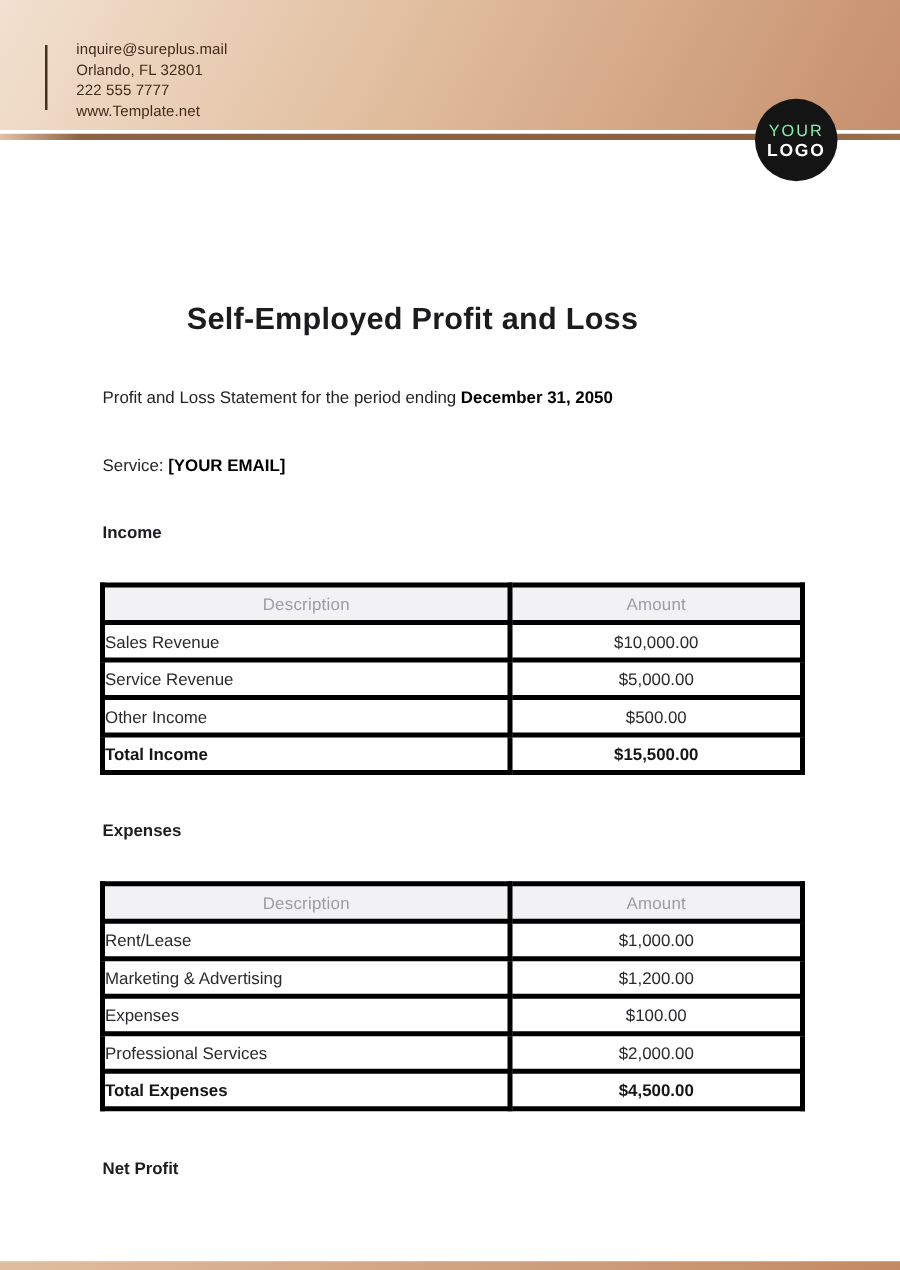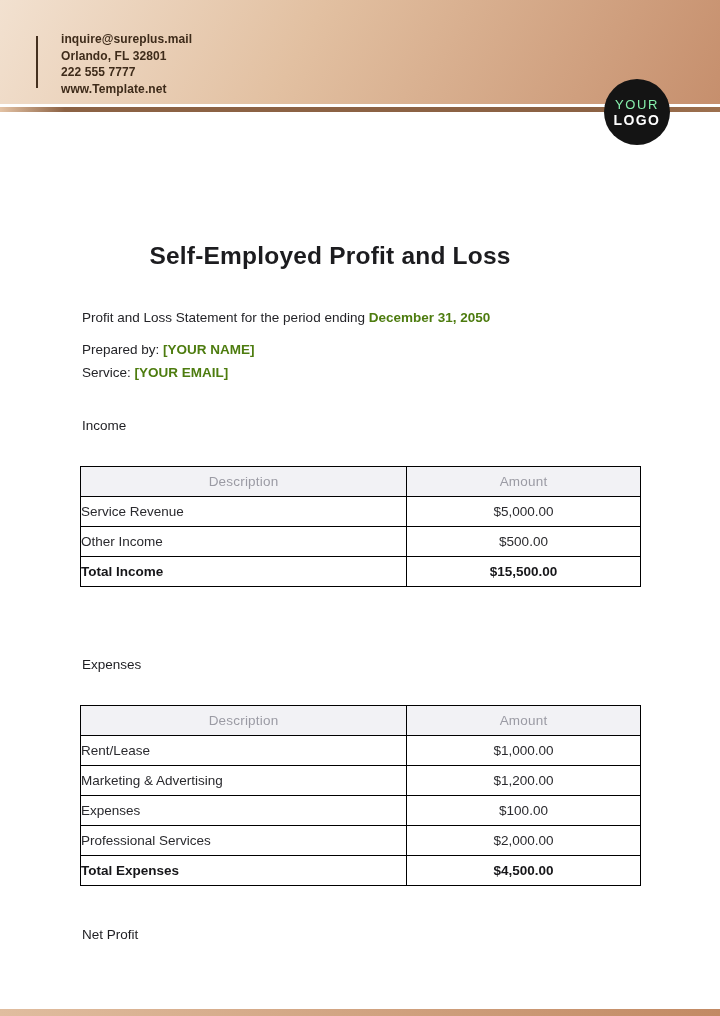--- a/index.html
+++ b/index.html
@@ -17,21 +17,21 @@
   .header-banner {
     position:absolute; top:0; left:0; width:720px; height:104px;
     background:linear-gradient(118deg, #f2e1d0 0%, #e2c0a1 42%, #c68f6d 100%);
   }
   .contact-rule {
     position:absolute; top:36px; left:36px; width:2px; height:52px;
     background:#44301f;
   }
   .contact-block {
     position:absolute; top:31px; left:61px;
-    font-size:12px; line-height:16.5px; color:#3e2b1a; font-weight:700;
+    font-size:12px; line-height:16.5px; color:#3e2b1a; font-weight:400;
     letter-spacing:0.1px;
   }
   .header-rule {
     position:absolute; top:107px; left:0; width:720px; height:5px;
     background:linear-gradient(90deg, #e3c2a4 0%, #8c6244 9%, #8c6244 82%, #9d704e 100%);
   }
   .logo-badge {
     position:absolute; top:79px; left:604px; width:66px; height:66px;
     border-radius:50%; background:#141414; z-index:3;
     display:flex; flex-direction:column; align-items:center; justify-content:center;
@@ -43,42 +43,42 @@
   
   .page-title {
     position:absolute; top:241px; left:0; width:660px; height:30px;
     text-align:center; font-size:24.5px; font-weight:700; color:#1c1c1f;
     letter-spacing:0.2px; line-height:30px;
   }
   .intro-line { position:absolute; left:82px; font-size:13.5px; color:#242428; line-height:17px; }
   .line-period   { top:309px; }
   .line-prepared { top:341px; }
   .line-contact  { top:364px; }
-  .intro-line b { font-weight:700; color:#4d7c0f; }
+  .intro-line b { font-weight:700; color:#000000; }
 
   .section-heading {
     position:absolute; left:82px;
-    font-size:13.5px; font-weight:400; color:#1e1e22; line-height:16px;
+    font-size:13.5px; font-weight:700; color:#1e1e22; line-height:16px;
   }
   .heading-income   { top:418px; }
   .heading-expenses { top:657px; }
   .heading-net      { top:927px; }
 
   
   table.data-table {
     position:absolute; left:80px; width:560px;
     border-collapse:collapse; table-layout:fixed;
     font-size:13.5px; color:#2a2a2e;
   }
   .table-income   { top:466px; }
   .table-expenses { top:705px; }
   table.data-table col.c-desc   { width:326px; }
   table.data-table col.c-amount { width:234px; }
   table.data-table th, table.data-table td {
-    border:1px solid #000000; height:30px; padding:0;
+    border:4px solid #000000; height:30px; padding:0;
     vertical-align:middle;
   }
   table.data-table th {
     background:#f2f2f5; color:#9b9ba4; font-weight:400;
     text-align:center; font-size:13.5px; letter-spacing:0.2px;
   }
   td.desc-cell { text-align:left; padding-left:9px; }
   td.amount-cell { text-align:center; }
   tr.total-row td { font-weight:700; color:#161619; }
 
@@ -106,40 +106,41 @@
   <div class="logo-badge">
     <div class="logo-your">YOUR</div>
     <div class="logo-logo">LOGO</div>
   </div>
 
   <div class="page-title">Self-Employed Profit and Loss</div>
 
   <div class="intro-line line-period">
     <span>Profit and Loss Statement for the period ending </span><b>December 31, 2050</b>
   </div>
-  <div class="intro-line line-prepared">
-    <span>Prepared by: </span><b>[YOUR NAME]</b>
-  </div>
   <div class="intro-line line-contact">
     <span>Service: </span><b>[YOUR EMAIL]</b>
   </div>
 
   <div class="section-heading heading-income">Income</div>
   <table class="data-table table-income">
     <colgroup>
         <col class="c-desc">
         <col class="c-amount">
       </colgroup>
     <thead>
       <tr>
         <th>Description</th>
         <th>Amount</th>
       </tr>
     </thead>
     <tbody>
+        <tr>
+          <td class="desc-cell">Sales Revenue</td>
+          <td class="amount-cell">$10,000.00</td>
+        </tr>
         <tr>
           <td class="desc-cell">Service Revenue</td>
           <td class="amount-cell">$5,000.00</td>
         </tr>
         <tr>
           <td class="desc-cell">Other Income</td>
           <td class="amount-cell">$500.00</td>
         </tr>
         <tr class="total-row">
           <td class="desc-cell">Total Income</td>

